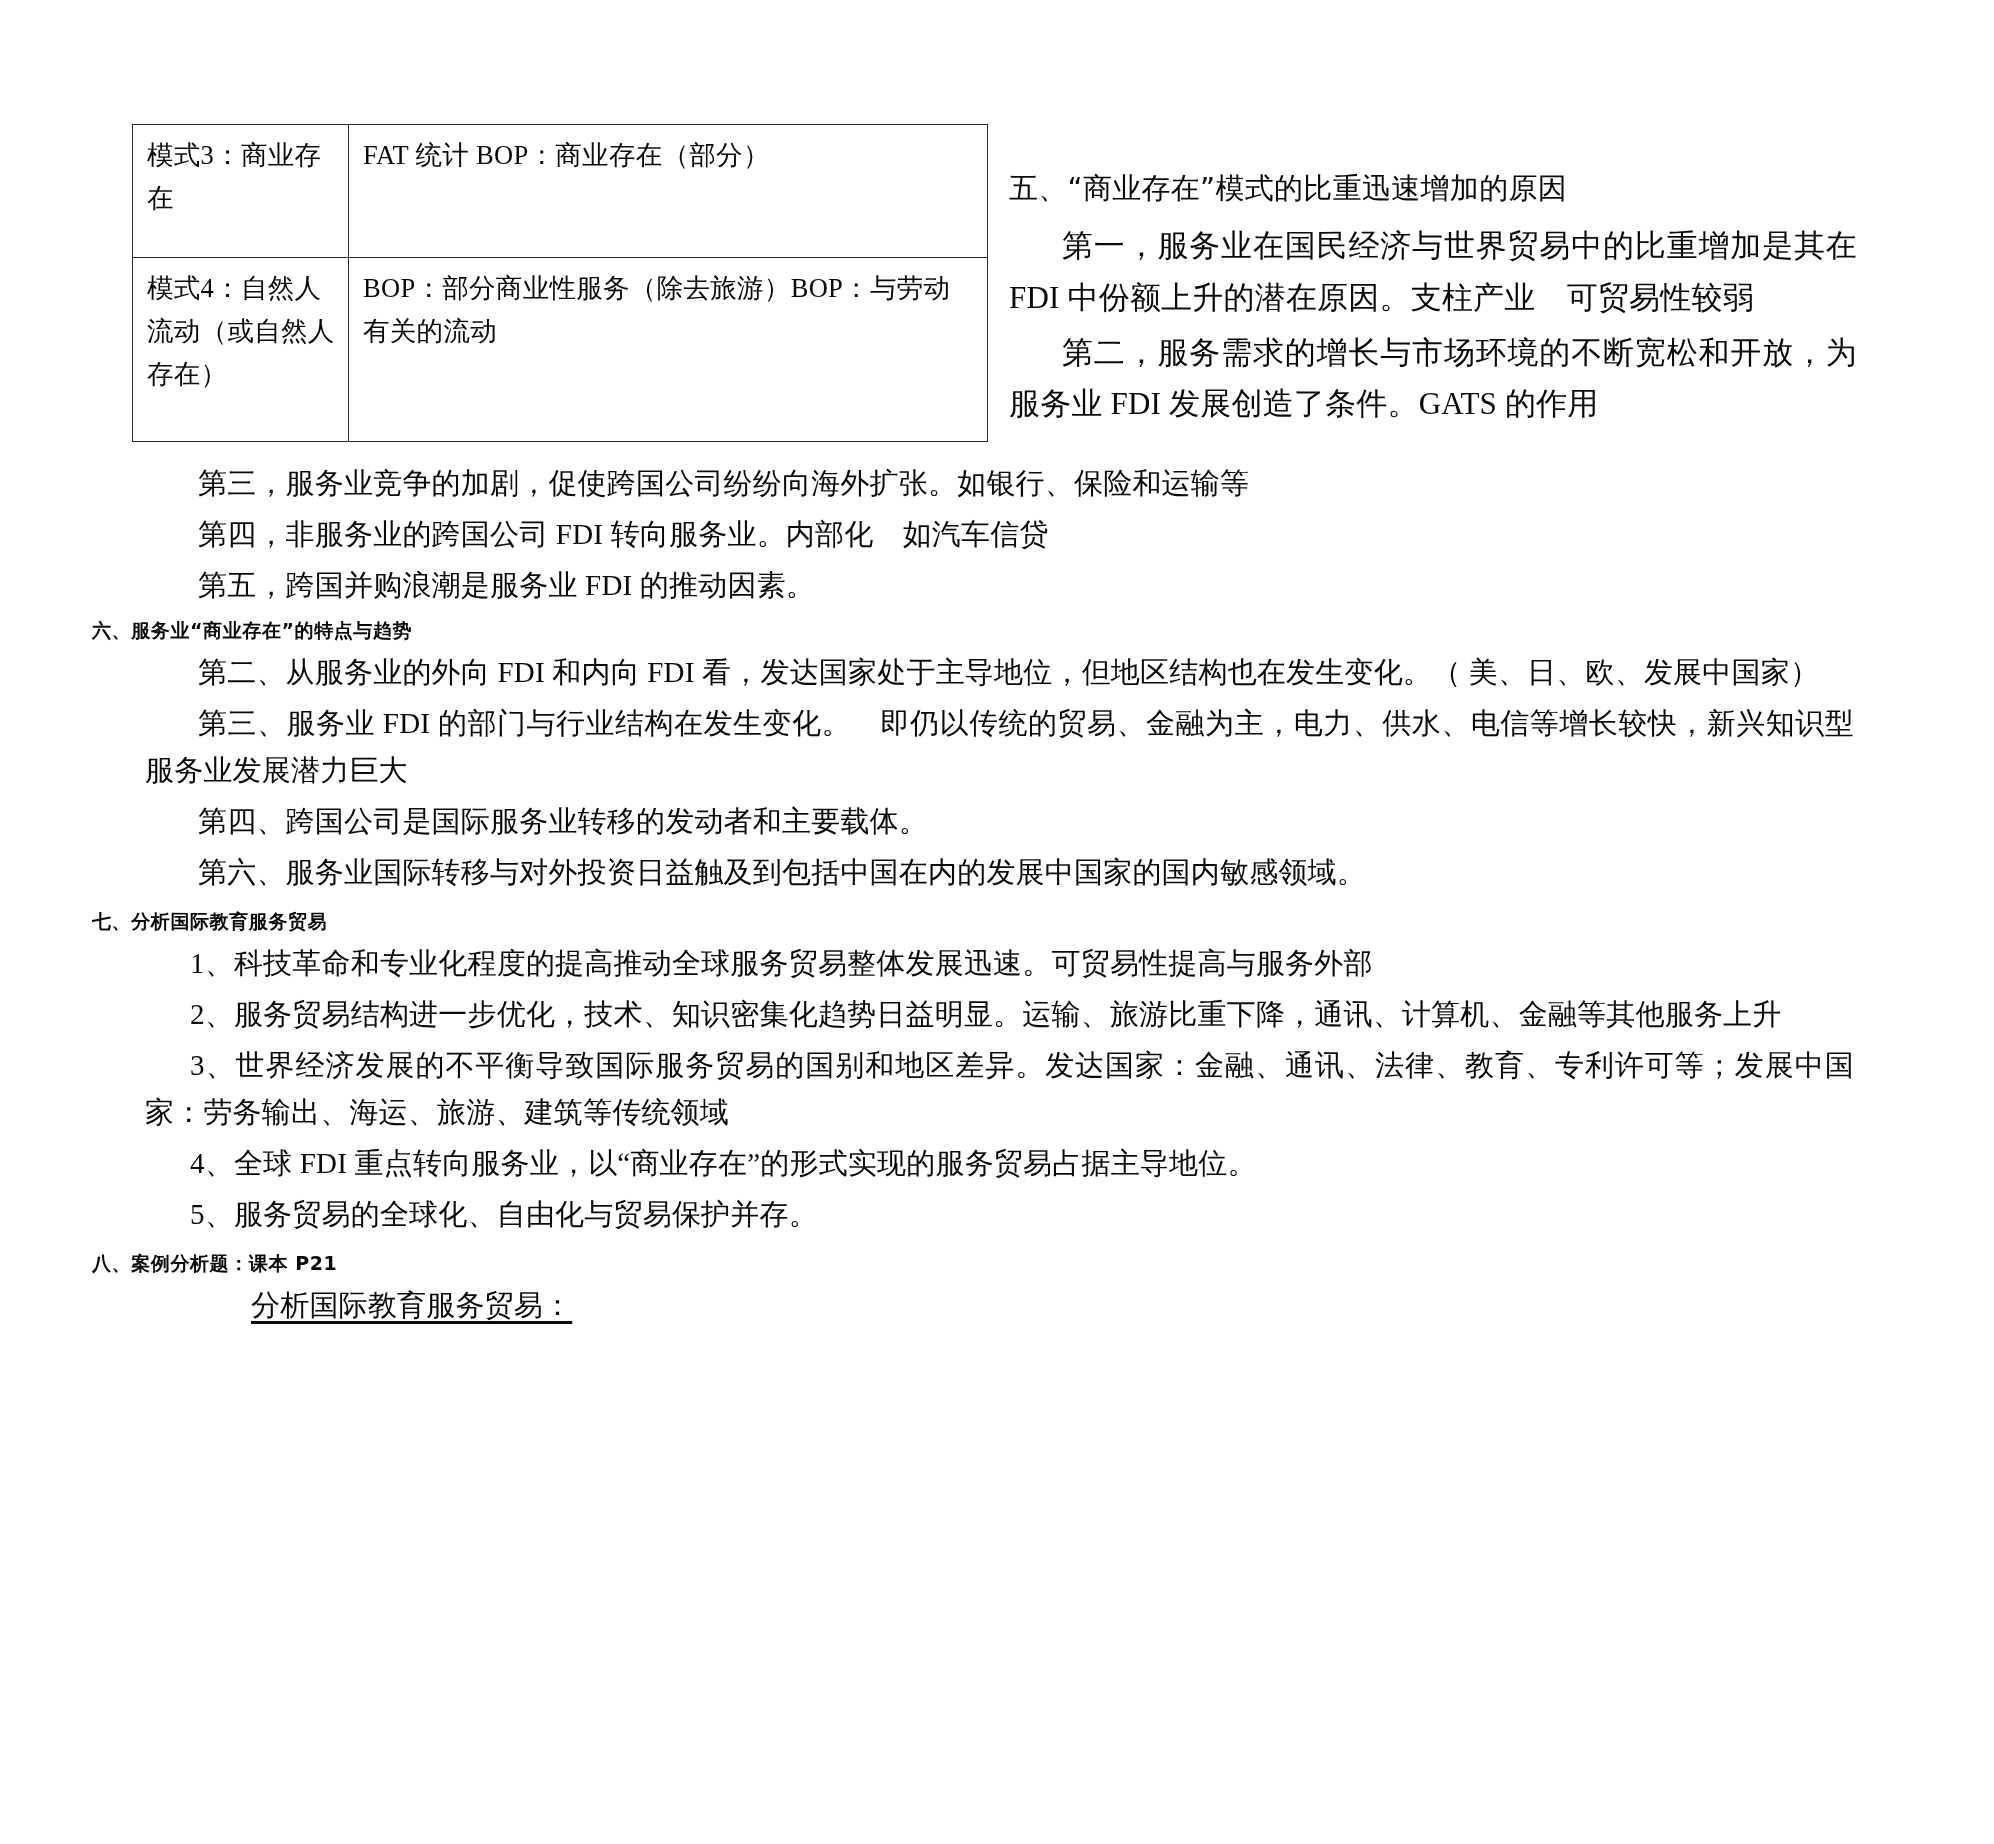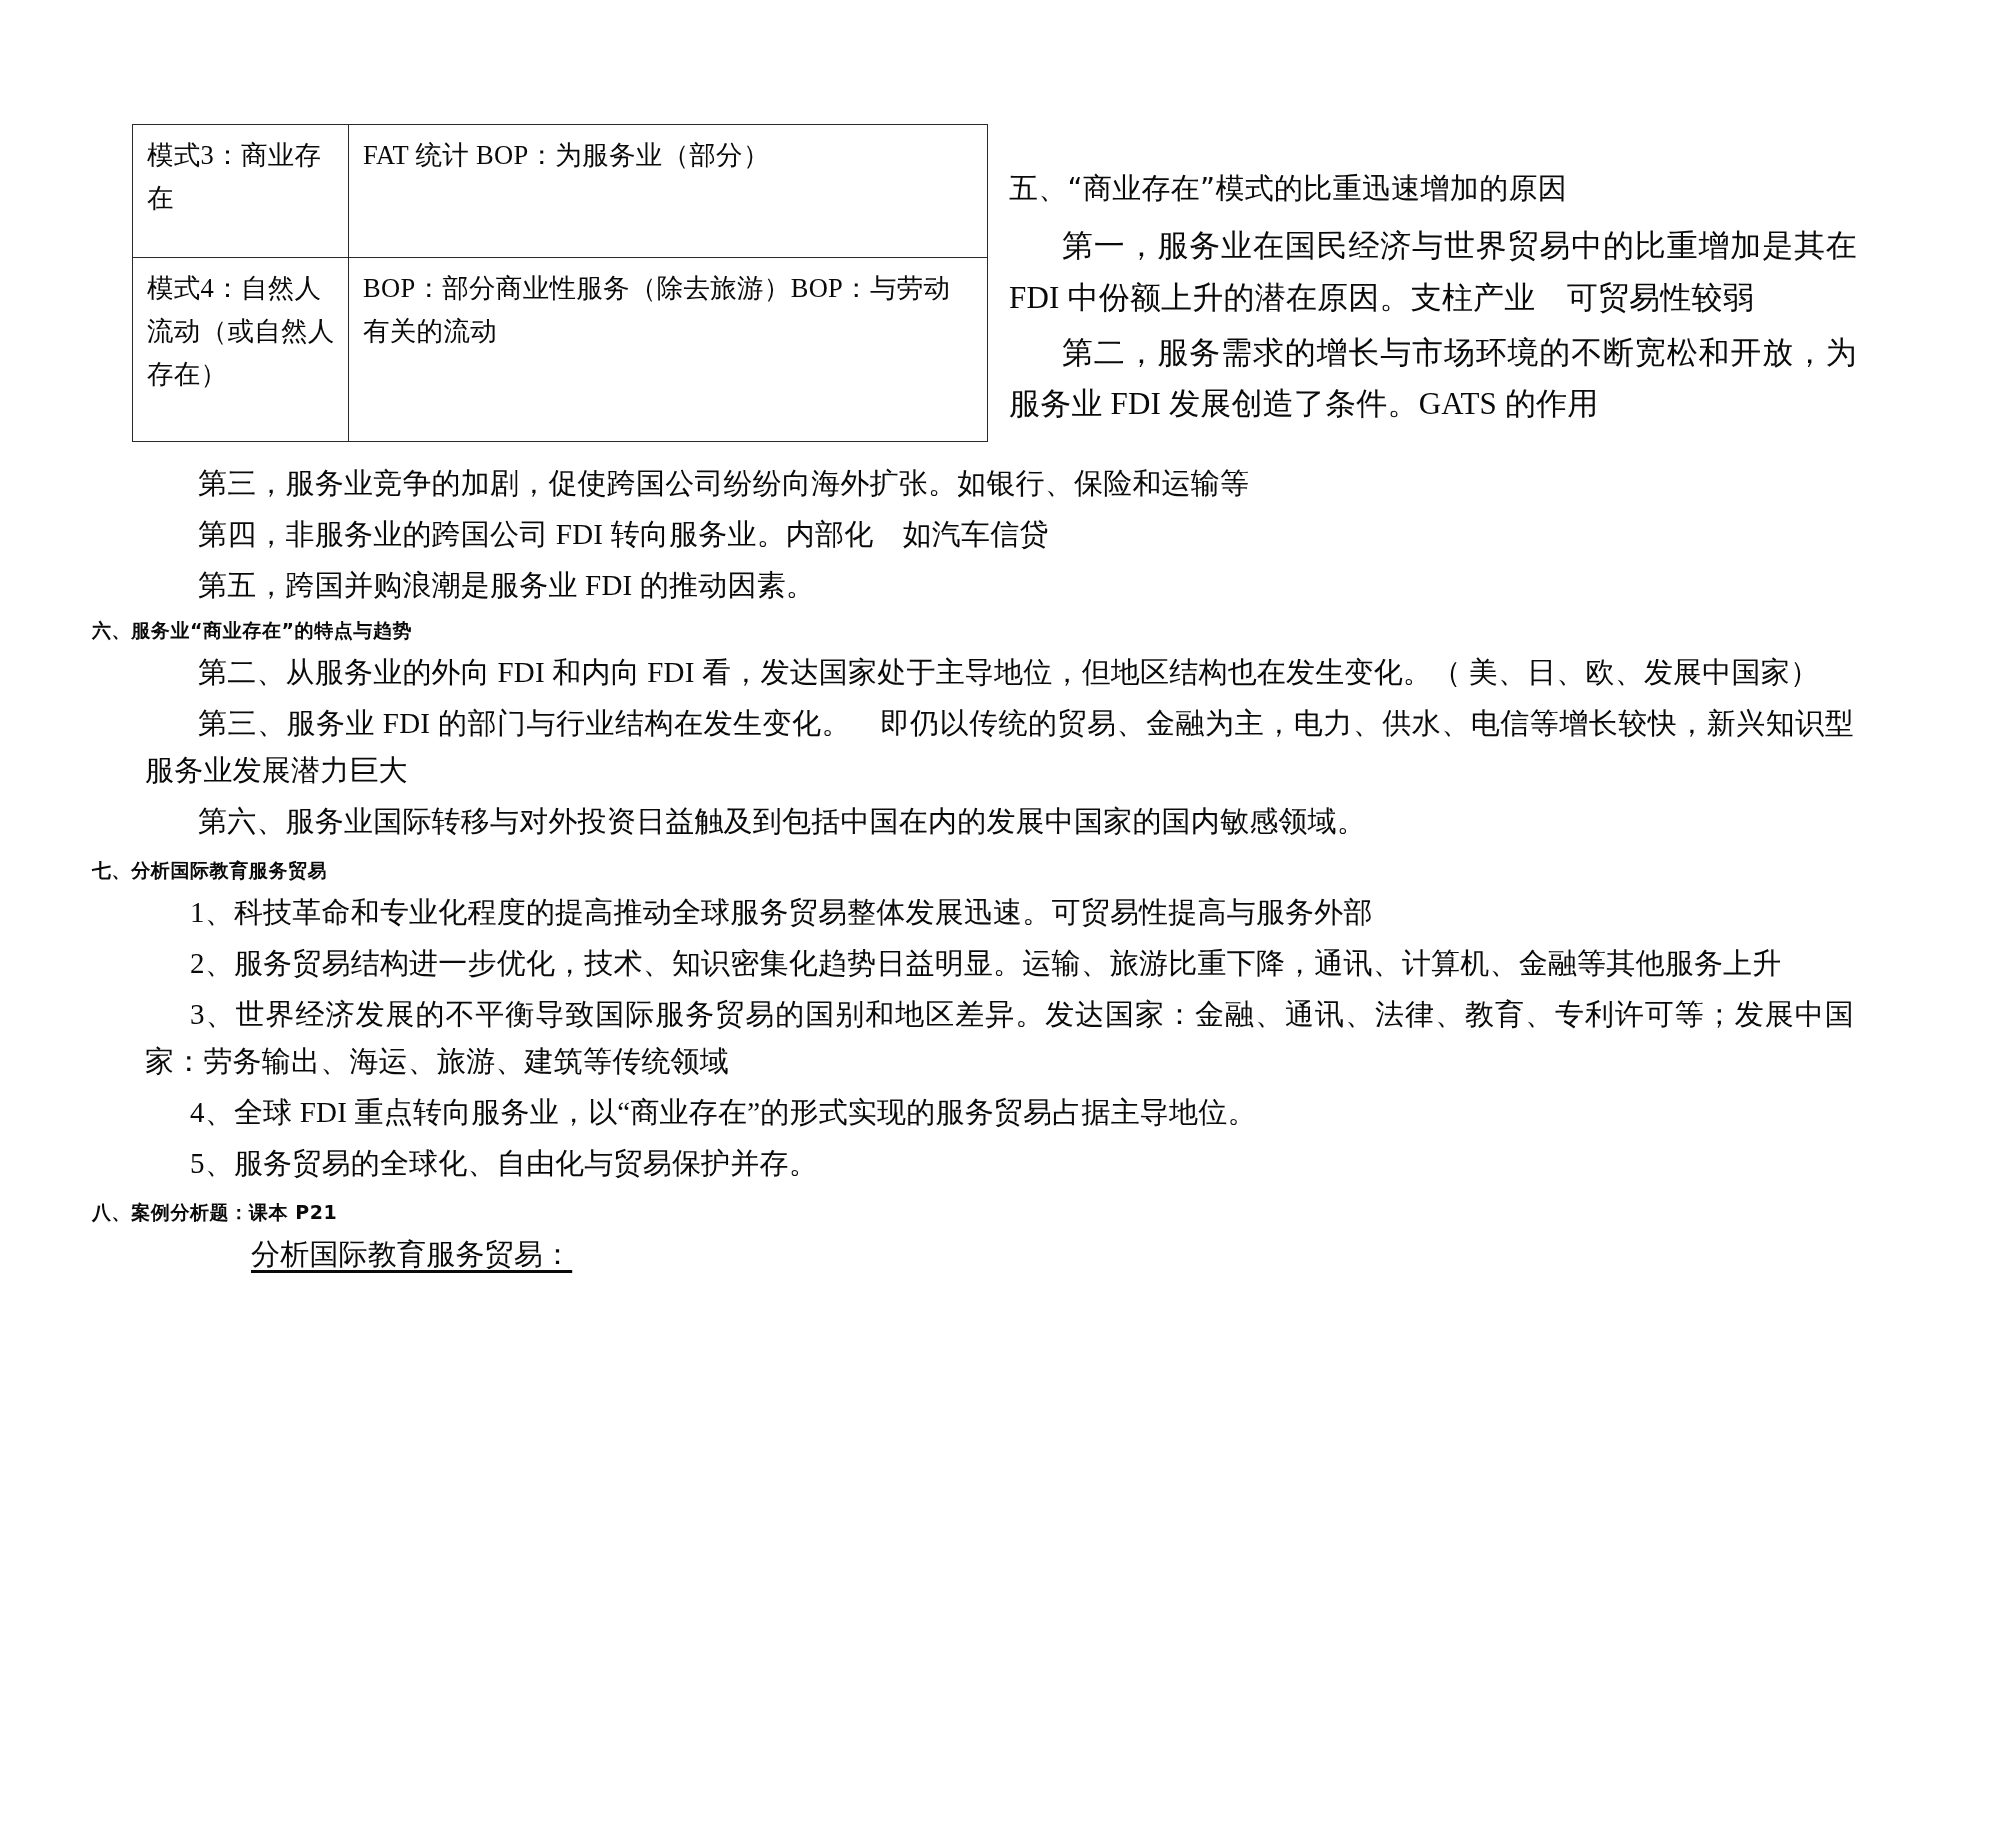--- a/index.html
+++ b/index.html
@@ -110,21 +110,21 @@
 <div class="page">
 
   <table class="mode-table">
     <colgroup>
         <col class="c1">
         <col class="c2">
       </colgroup>
     <tbody>
       <tr class="r1">
         <td>模式3：商业存在</td>
-        <td>FAT 统计 BOP：为服务业（部分）</td>
+        <td>FAT 统计 BOP：商业存在（部分）</td>
       </tr>
       <tr class="r2">
         <td>模式4：自然人流动（或自然人存在）</td>
         <td>BOP：部分商业性服务（除去旅游）BOP：与劳动有关的流动</td>
       </tr>
     </tbody>
   </table>
 
   <div class="right-block">
     <h1 class="h">五、“商业存在”模式的比重迅速增加的原因</h1>
@@ -134,20 +134,21 @@
 
   <div class="body-flow">
 
     <p class="t">第三，服务业竞争的加剧，促使跨国公司纷纷向海外扩张。如银行、保险和运输等</p>
     <p class="t">第四，非服务业的跨国公司 FDI 转向服务业。内部化　如汽车信贷</p>
     <p class="t">第五，跨国并购浪潮是服务业 FDI 的推动因素。</p>
 
     <h2>六、服务业“商业存在”的特点与趋势</h2>
     <p class="t">第二、从服务业的外向 FDI 和内向 FDI 看，发达国家处于主导地位，但地区结构也在发生变化。（ 美、日、欧、发展中国家）</p>
     <p class="t">第三、服务业 FDI 的部门与行业结构在发生变化。　即仍以传统的贸易、金融为主，电力、供水、电信等增长较快，新兴知识型服务业发展潜力巨大</p>
+    <p class="t">第四、跨国公司是国际服务业转移的发动者和主要载体。</p>
     <p class="t">第六、服务业国际转移与对外投资日益触及到包括中国在内的发展中国家的国内敏感领域。</p>
 
     <h2 class="sp">七、分析国际教育服务贸易</h2>
     <p class="t tight">1、科技革命和专业化程度的提高推动全球服务贸易整体发展迅速。可贸易性提高与服务外部</p>
     <p class="t tight">2、服务贸易结构进一步优化，技术、知识密集化趋势日益明显。运输、旅游比重下降，通讯、计算机、金融等其他服务上升</p>
     <p class="t tight">3、世界经济发展的不平衡导致国际服务贸易的国别和地区差异。发达国家：金融、通讯、法律、教育、专利许可等；发展中国家：劳务输出、海运、旅游、建筑等传统领域</p>
     <p class="t tight">4、全球 FDI 重点转向服务业，以“商业存在”的形式实现的服务贸易占据主导地位。</p>
     <p class="t tight">5、服务贸易的全球化、自由化与贸易保护并存。</p>
 
     <h2 class="sp">八、案例分析题：课本 P21</h2>

